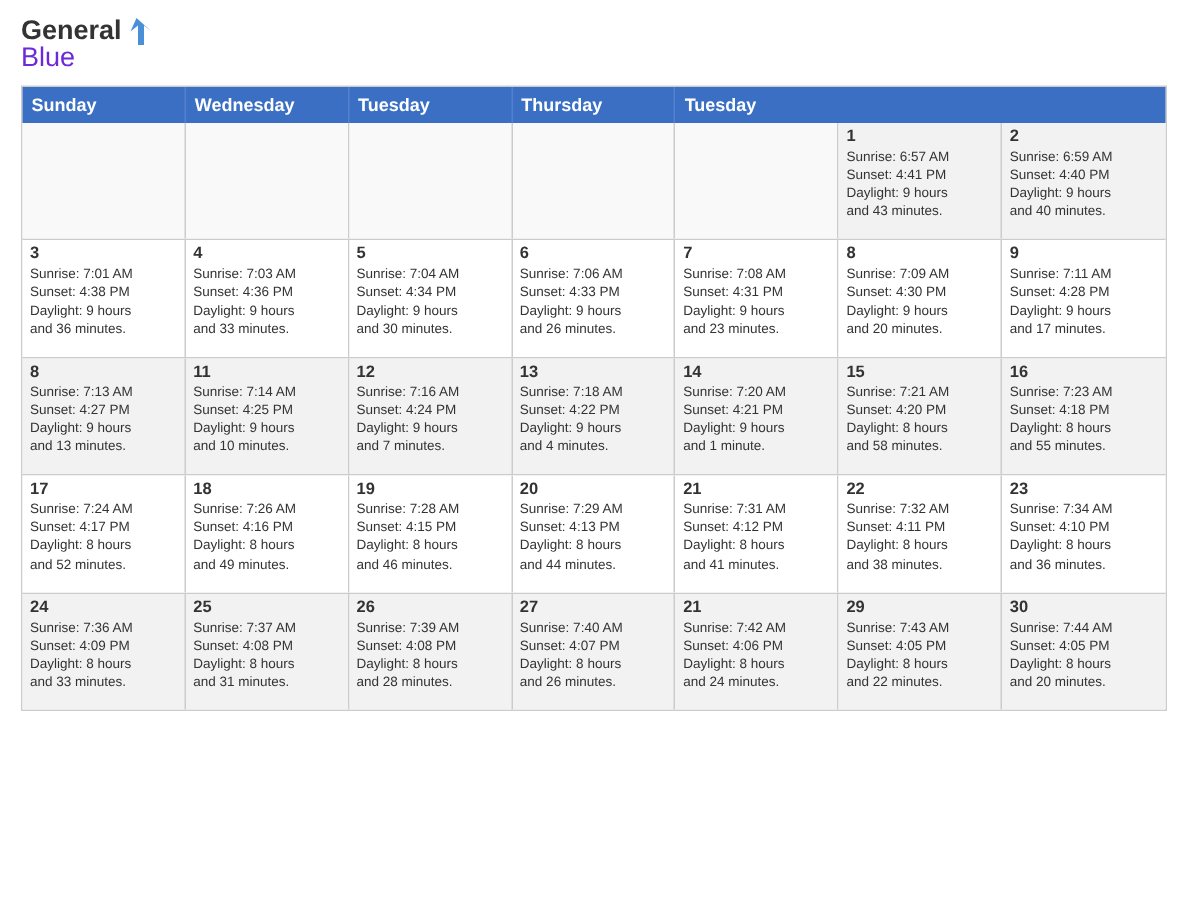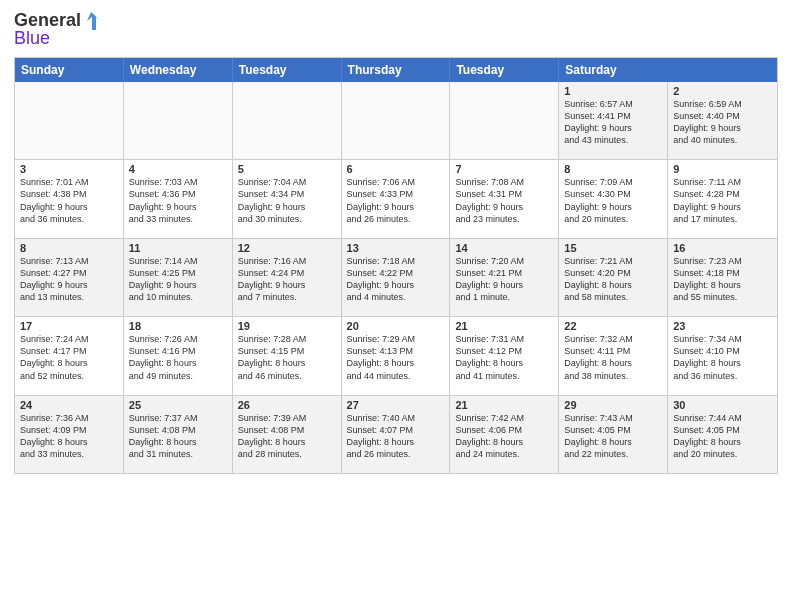--- a/index.html
+++ b/index.html
@@ -117,21 +117,20 @@
     </div>
   </div>
 
   <div class="calendar">
     <div class="cal-header">
     <div class="cal-header-cell">Sunday</div>
         <div class="cal-header-cell">Wednesday</div>
         <div class="cal-header-cell">Tuesday</div>
         <div class="cal-header-cell">Thursday</div>
         <div class="cal-header-cell">Tuesday</div>
-        <div class="cal-header-cell">Saturday</div>
       </div>
     <div class="cal-body">
     <div class="cal-row">
           <div class="cal-cell empty"></div>
           <div class="cal-cell empty"></div>
           <div class="cal-cell empty"></div>
           <div class="cal-cell empty"></div>
           <div class="cal-cell empty"></div>
           <div class="cal-cell shaded">
             <span class="day-number">1</span>

